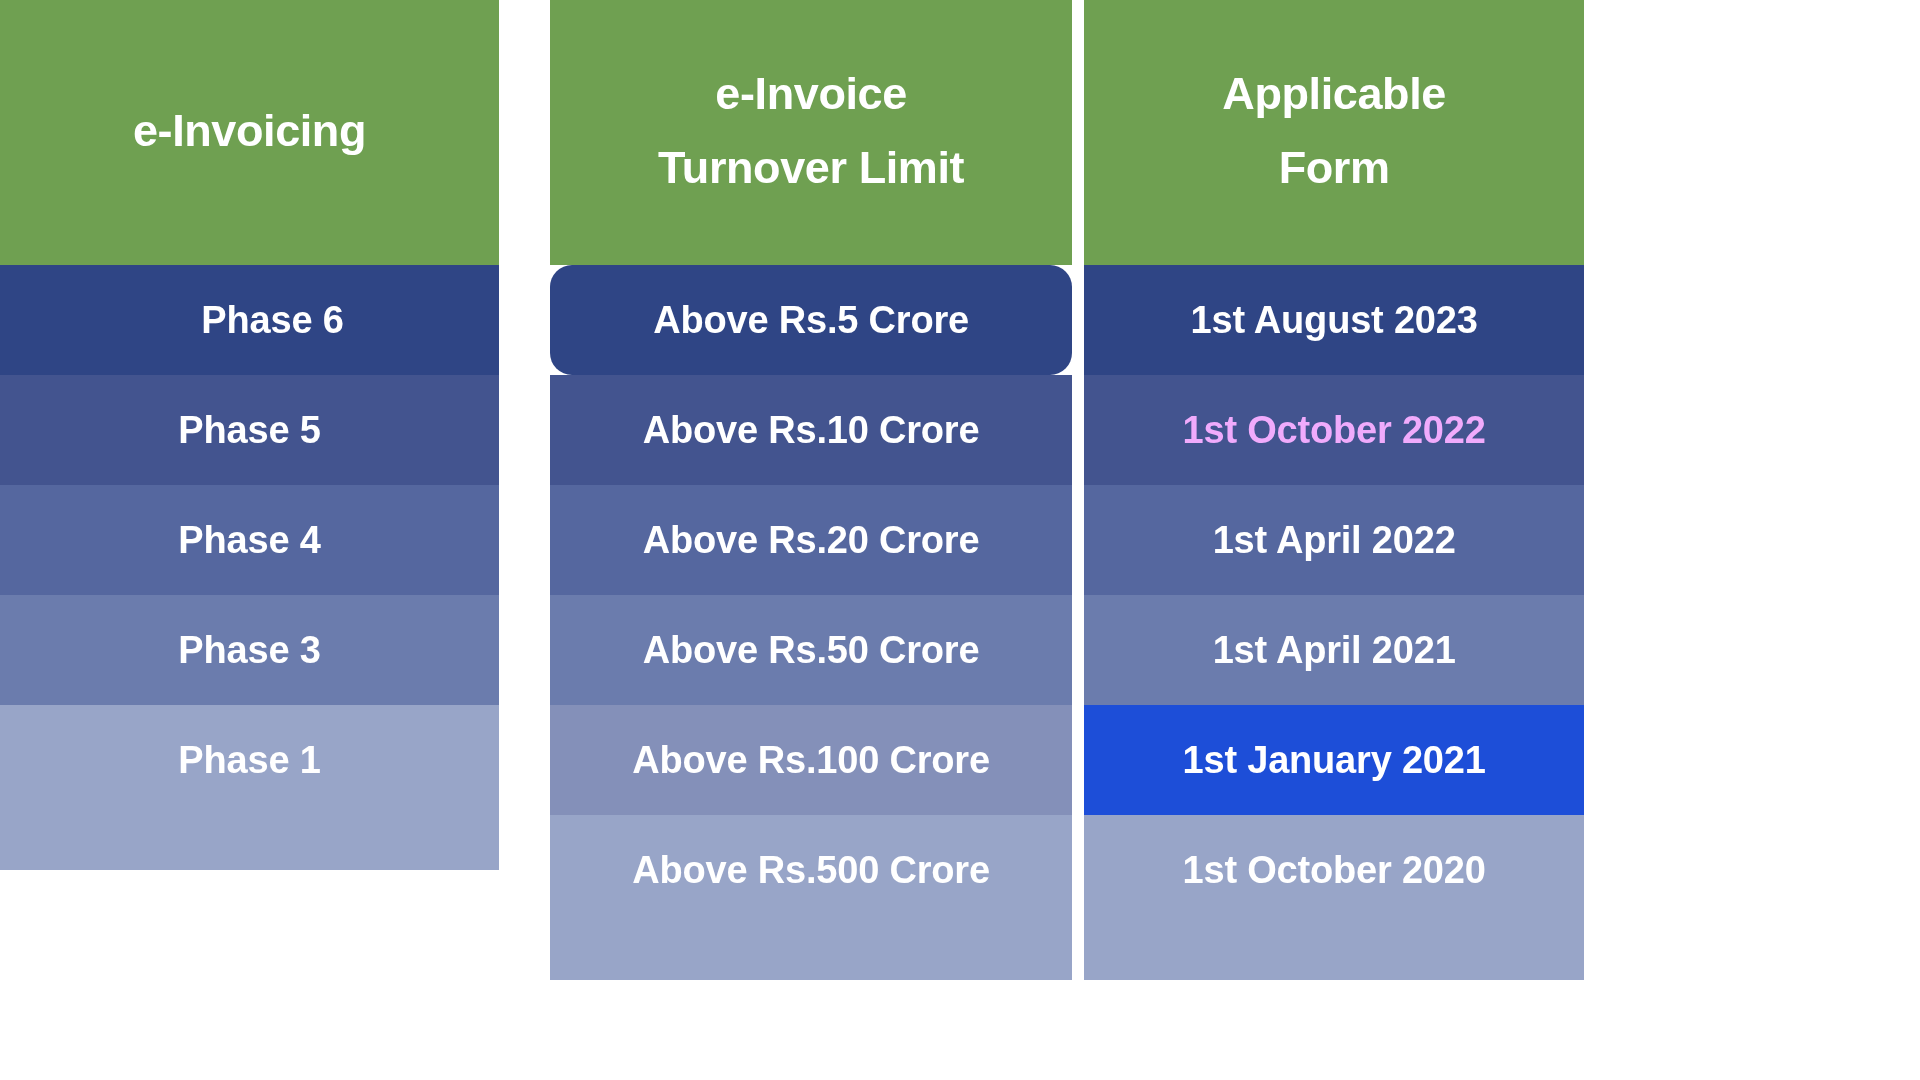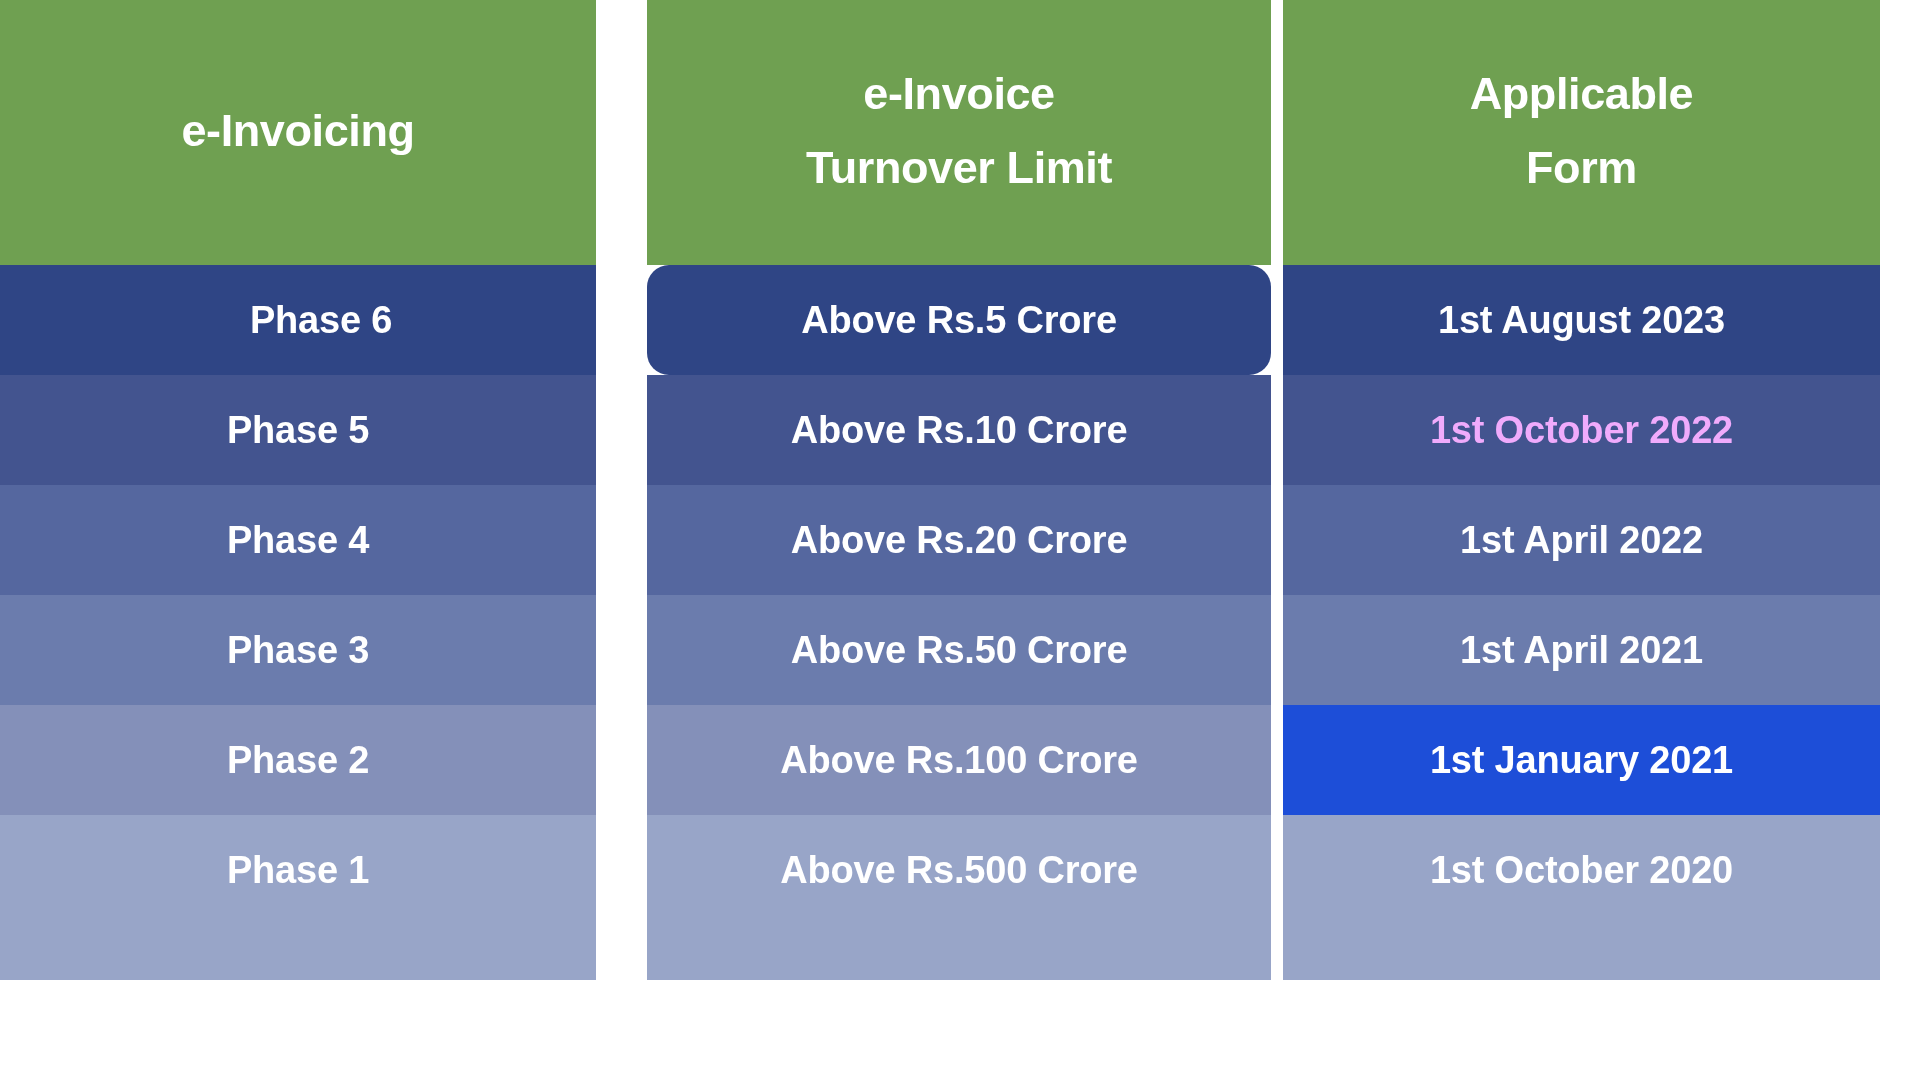--- a/index.html
+++ b/index.html
@@ -9,21 +9,21 @@
     height: 1080px;
     background: #ffffff;
     overflow: hidden;
   }
   body {
     font-family: "Liberation Sans", "DejaVu Sans", sans-serif;
   }
 
   .table-wrap {
     position: relative;
-    width: 1880px;
+    width: 1584px;
     height: 1080px;
     background: #ffffff;
     display: flex;
     flex-direction: row;
     align-items: stretch;
   }
 
   .column {
     display: flex;
     flex-direction: column;
@@ -88,21 +88,20 @@
 <div class="table-wrap">
 
   <div class="column col-phase">
     <div class="head-cell" style="background-color: rgb(111, 160, 81); color: rgb(255, 255, 255);">
       <span class="head-line">e-Invoicing</span>
     </div>
     <div class="data-cell" style="background-color: rgb(47, 69, 133); color: rgb(255, 255, 255); padding-left: 46px;">Phase 6</div>
     <div class="data-cell" style="background-color: rgb(67, 84, 143); color: rgb(255, 255, 255);">Phase 5</div>
     <div class="data-cell" style="background-color: rgb(85, 103, 159); color: rgb(255, 255, 255);">Phase 4</div>
     <div class="data-cell" style="background-color: rgb(107, 124, 173); color: rgb(255, 255, 255);">Phase 3</div>
-    <div class="data-cell" style="background-color: rgb(132, 144, 185); color: rgb(255, 255, 255);">Phase 2</div>
     <div class="data-cell last" style="background-color: rgb(152, 165, 200); color: rgb(255, 255, 255);">Phase 1</div>
   </div>
 
   <div class="gap" style="background-color: rgb(255, 255, 255);"></div>
 
   <div class="column col-turnover">
     <div class="head-cell" style="background-color: rgb(111, 160, 81); color: rgb(255, 255, 255);">
       <span class="head-line">e-Invoice</span>
       <span class="head-line">Turnover Limit</span>
     </div>

